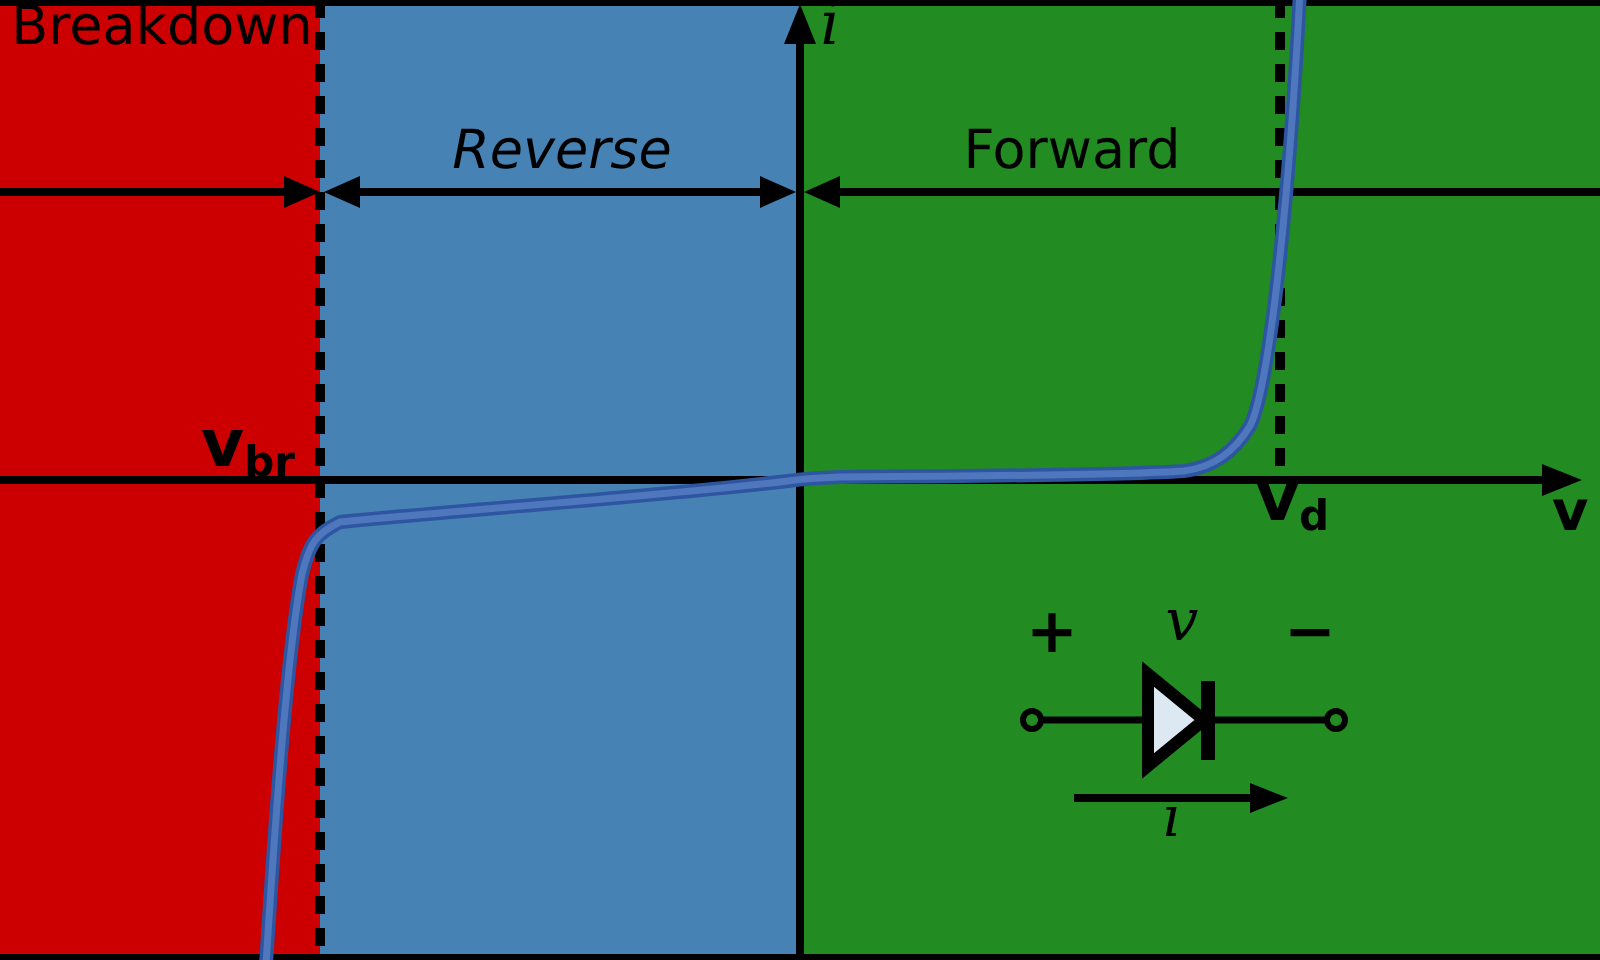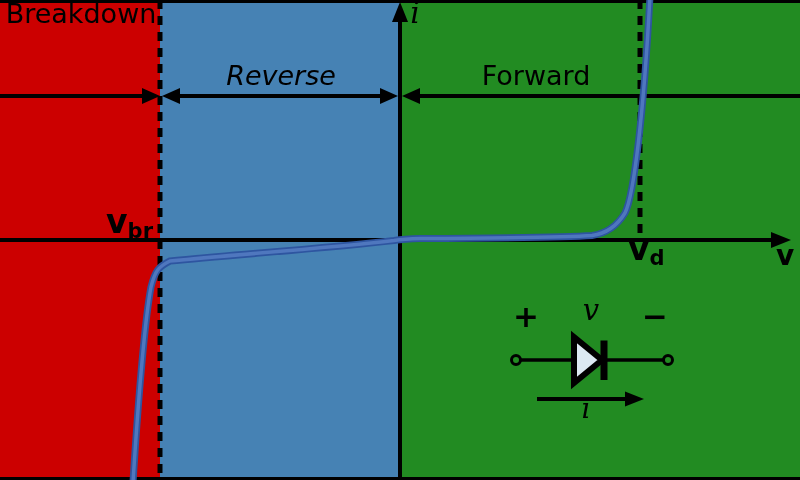--- a/index.html
+++ b/index.html
@@ -71,21 +71,21 @@
     </g>
   </svg>
 
   <div class="lbl region-lbl" style="left:0; top:62; width:162px;">Breakdown</div>
   <div class="lbl region-lbl" style="left:180px; top:62px; width:202px;font-style:italic;">Reverse</div>
   <div class="lbl region-lbl" style="left:420px; top:62px; width:232px;">Forward</div>
 
   <div class="lbl math" style="left:400px; top:-2px; width:30px; font-size:30px;">i</div>
   <div class="lbl axis-v" style="left:776px; top:242px;">v</div>
 
-  <div class="lbl vmark" style="left:95px; top:205px; width:58px; text-align:right;"><span>v</span><sub>br</sub></div>
+  <div class="lbl vmark" style="left:95px; top:205px; width:58px; text-align:center;"><span>v</span><sub>br</sub></div>
 
   <div class="lbl vmark" style="left:628px; top:232px;"><span>v</span><sub>d</sub></div>
 
   <div class="lbl sign" style="left:506px; top:301px; width:40px;">+</div>
   <div class="lbl sign" style="left:635px; top:301px; width:40px;">−</div>
   <div class="lbl math" style="left:571px; top:296px; width:40px; font-size:29px;">v</div>
   <div class="lbl math" style="left:566px; top:395px; width:40px; font-size:28px;">i</div>
 
 </div>
 

